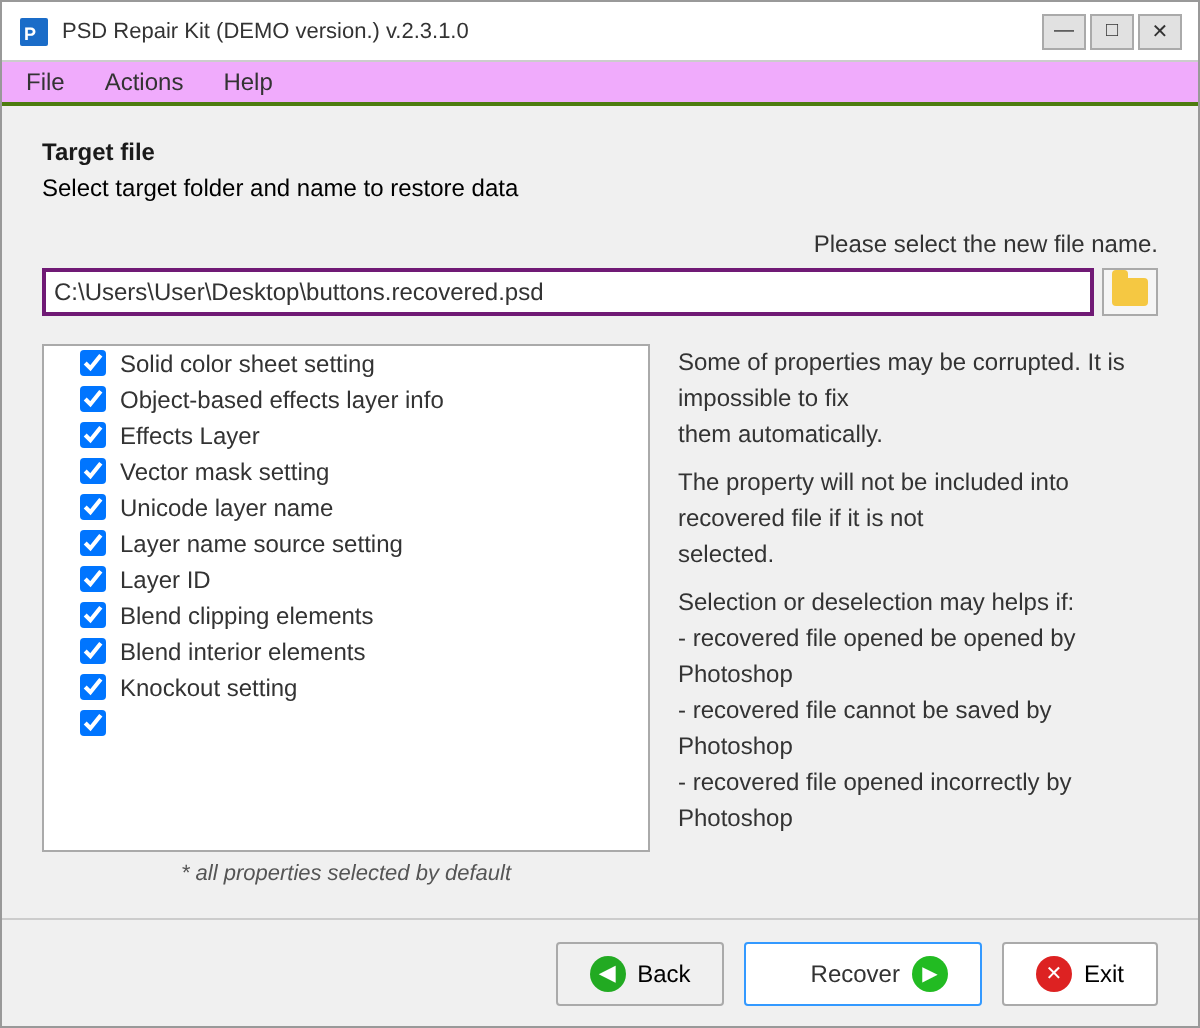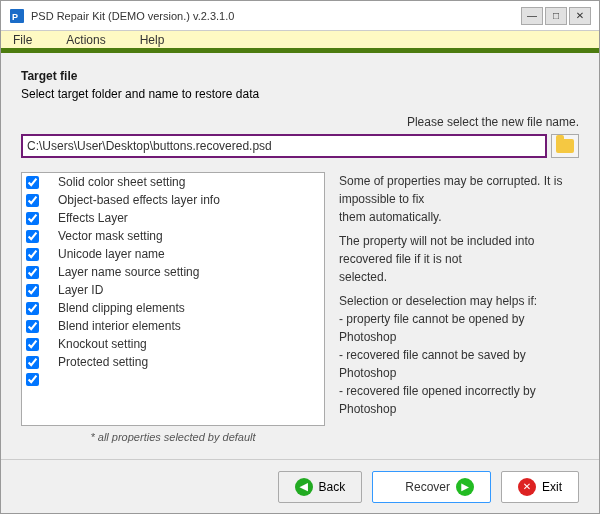--- a/index.html
+++ b/index.html
@@ -59,23 +59,23 @@
       align-items: center;
       justify-content: center;
       font-size: 10px;
       color: #333;
     }
     .menu-bar {
       height: 22px;
       display: flex;
       align-items: center;
       padding: 0 8px;
-      gap: 26px;
-      background: #fef9c3;
-      border-bottom: 5px solid #4d7c0f;
+      gap: 12px;
+      background: #f0abfc;
+      border-bottom: 2px solid #4d7c0f;
       flex-shrink: 0;
     }
     .menu-item {
       font-size: 12px;
       color: #333;
       cursor: pointer;
       padding: 2px 4px;
     }
     .content {
       flex: 1;
@@ -177,23 +177,23 @@
     .list-container::-webkit-scrollbar-track {
       background: #f0f0f0;
       border-left: 1px solid #ccc;
     }
     .list-container::-webkit-scrollbar-thumb {
       background: #c0c0c0;
       border: 1px solid #aaa;
     }
     .list-item {
       display: flex;
-      align-items: flex-end;
-      gap: 19px;
-      padding: 2px 4px;
+      align-items: flex-start;
+      gap: 7px;
+      padding: 2px 18px;
       cursor: pointer;
       font-size: 12px;
       color: #333;
     }
     .list-item input[type="checkbox"] {
       margin: 0;
       cursor: pointer;
       width: 13px;
       height: 13px;
     }
@@ -354,33 +354,29 @@
             <div class="list-item">
               <input type="checkbox" checked="" style="">
               <span>Blend interior elements</span>
             </div>
             <div class="list-item">
               <input type="checkbox" checked="" style="">
               <span>Knockout setting</span>
             </div>
             <div class="list-item">
               <input type="checkbox" checked="" style="">
-              <span>Protected setting</span>
-            </div>
-            <div class="list-item">
-              <input type="checkbox" checked="" style="">
             </div>
           </div>
         <div class="list-footer">* all properties selected by default</div>
       </div>
       <div class="right-col">
         <div class="info-text">
           <p><span>Some of properties may be corrupted. It is impossible to fix</span><br><span>them automatically.</span></p>
           <p><span>The property will not be included into recovered file if it is not</span><br><span>selected.</span></p>
-          <p><span>Selection or deselection may helps if:</span><br><span>- property file cannot be opened by Photoshop</span><br><span>- recovered file cannot be saved by Photoshop</span><br><span>- recovered file opened incorrectly by Photoshop</span></p>
+          <p><span>Selection or deselection may helps if:</span><br><span>- recovered file opened be opened by Photoshop</span><br><span>- recovered file cannot be saved by Photoshop</span><br><span>- recovered file opened incorrectly by Photoshop</span></p>
         </div>
       </div>
     </div>
   </div>
 
   <div class="footer">
     <button class="btn">
       <div class="back-arrow">◀</div>
       <span>Back</span>
     </button>

